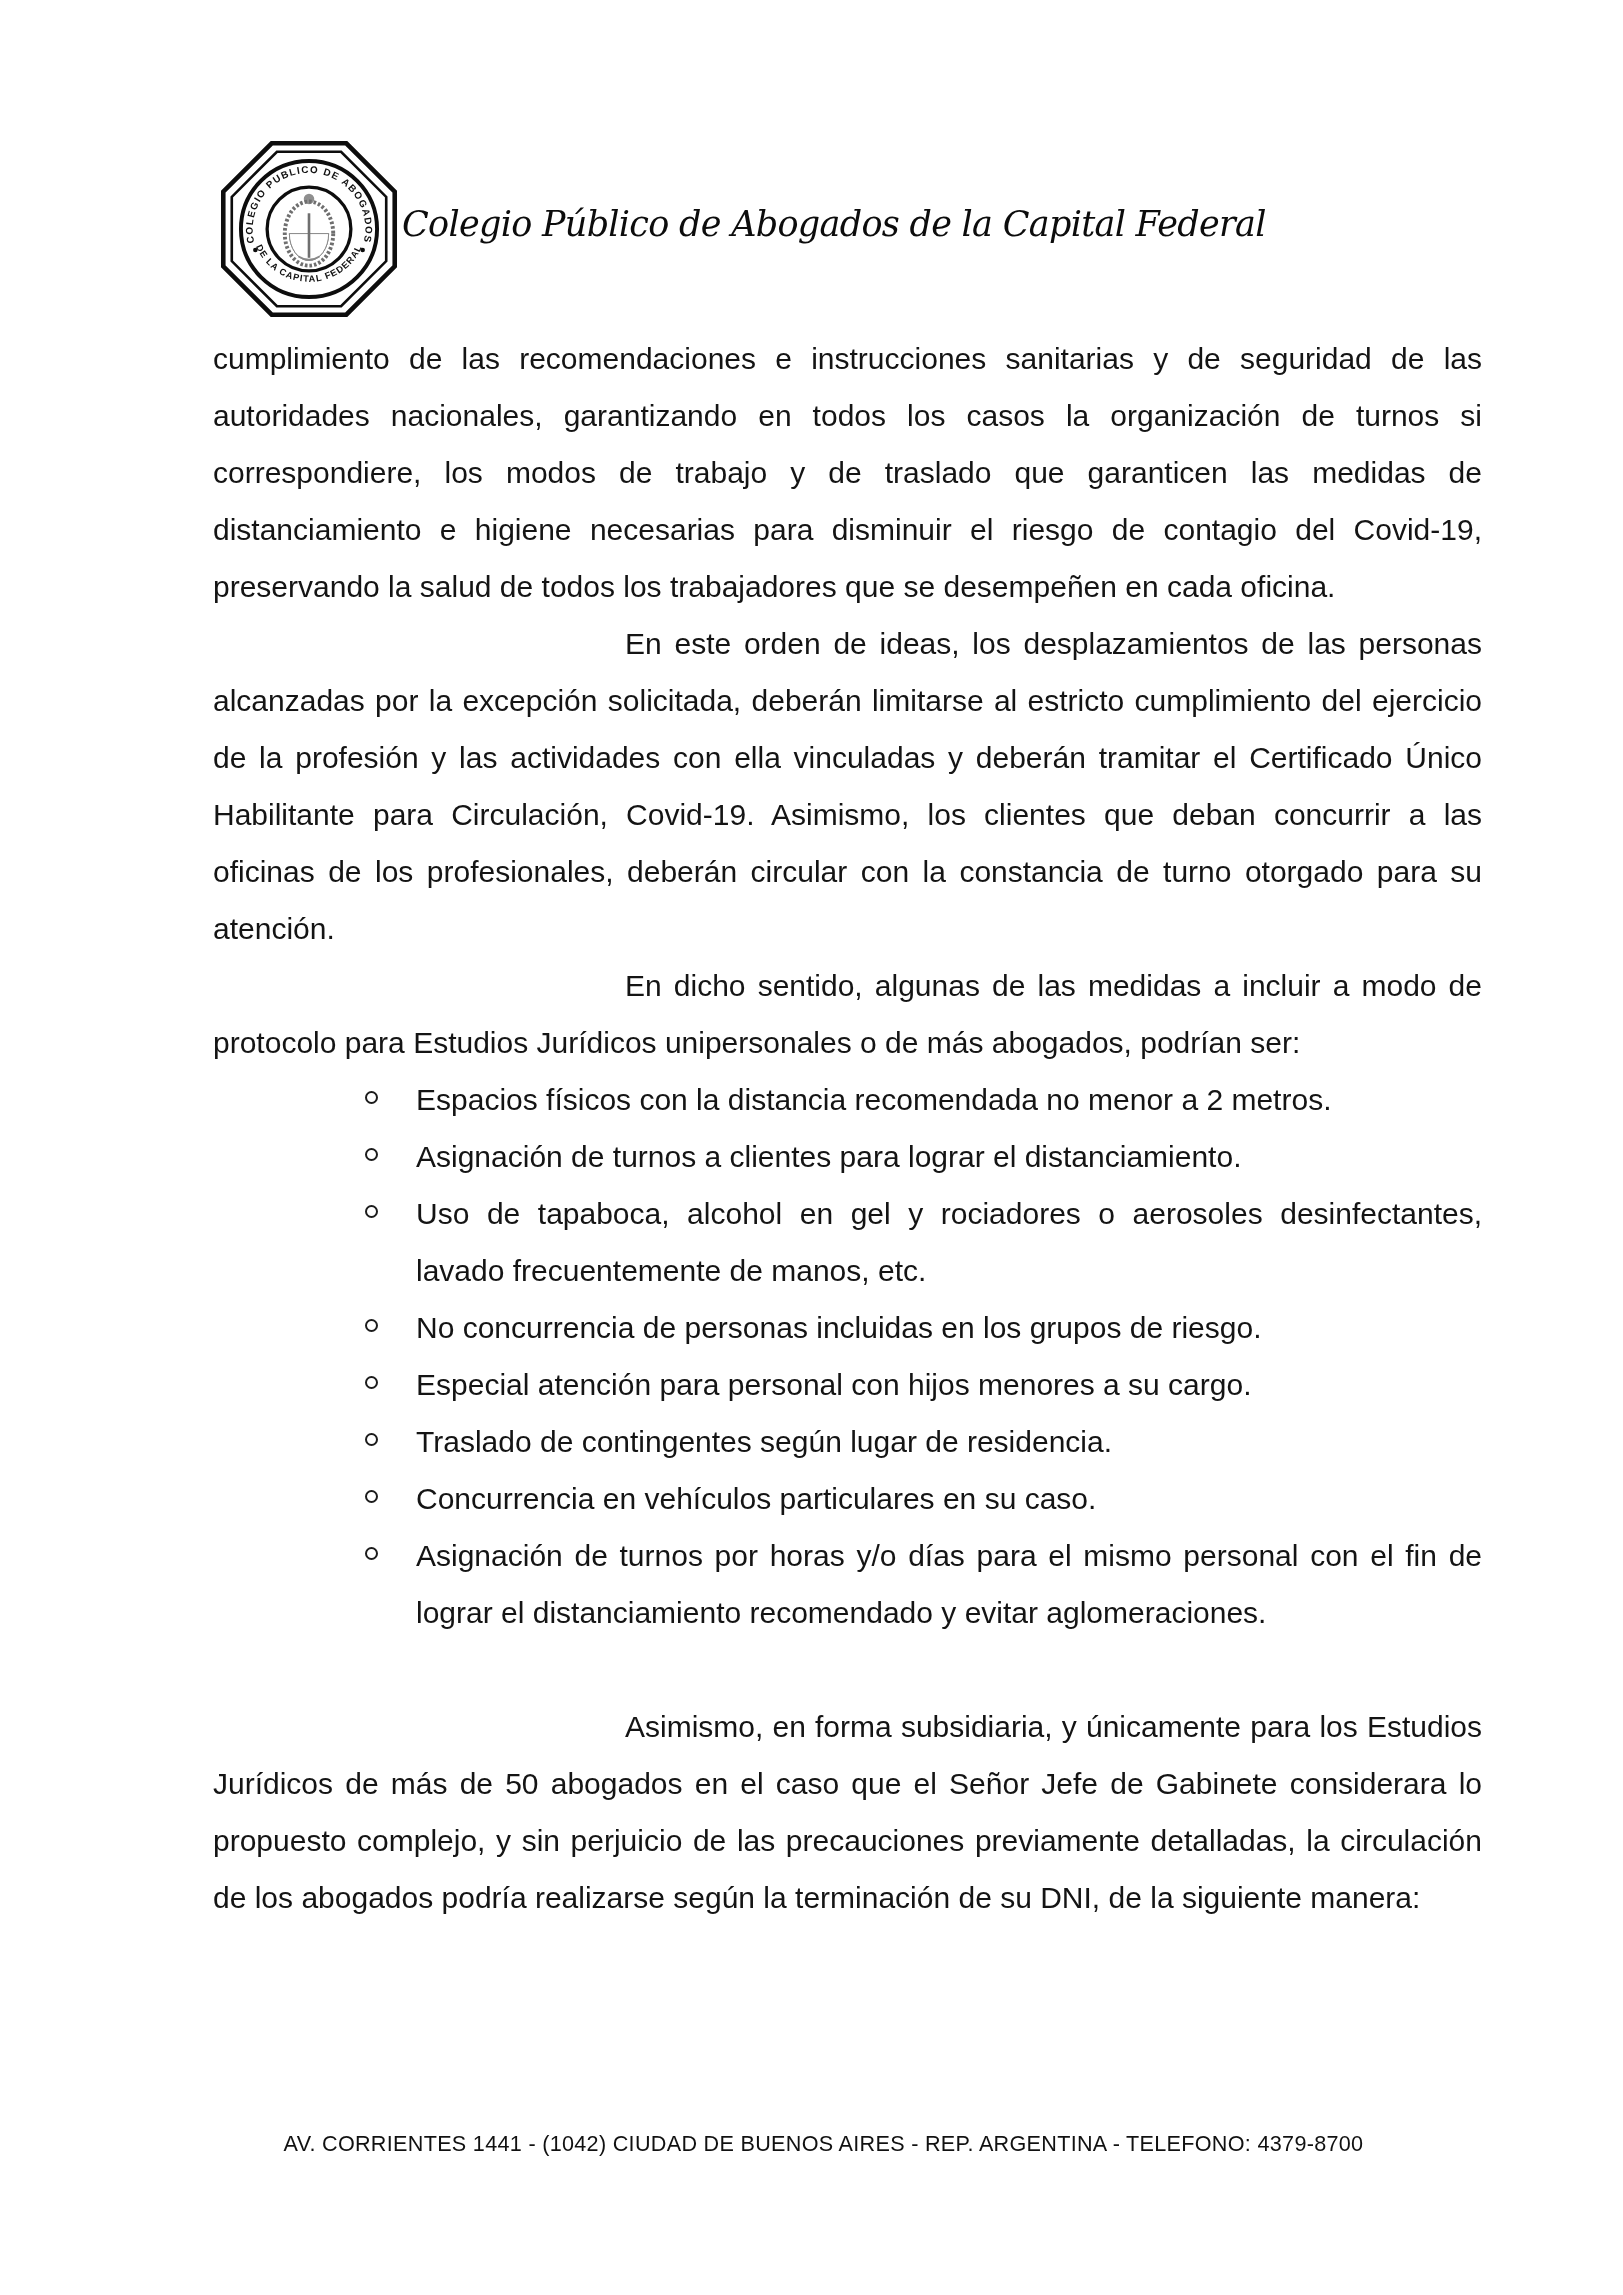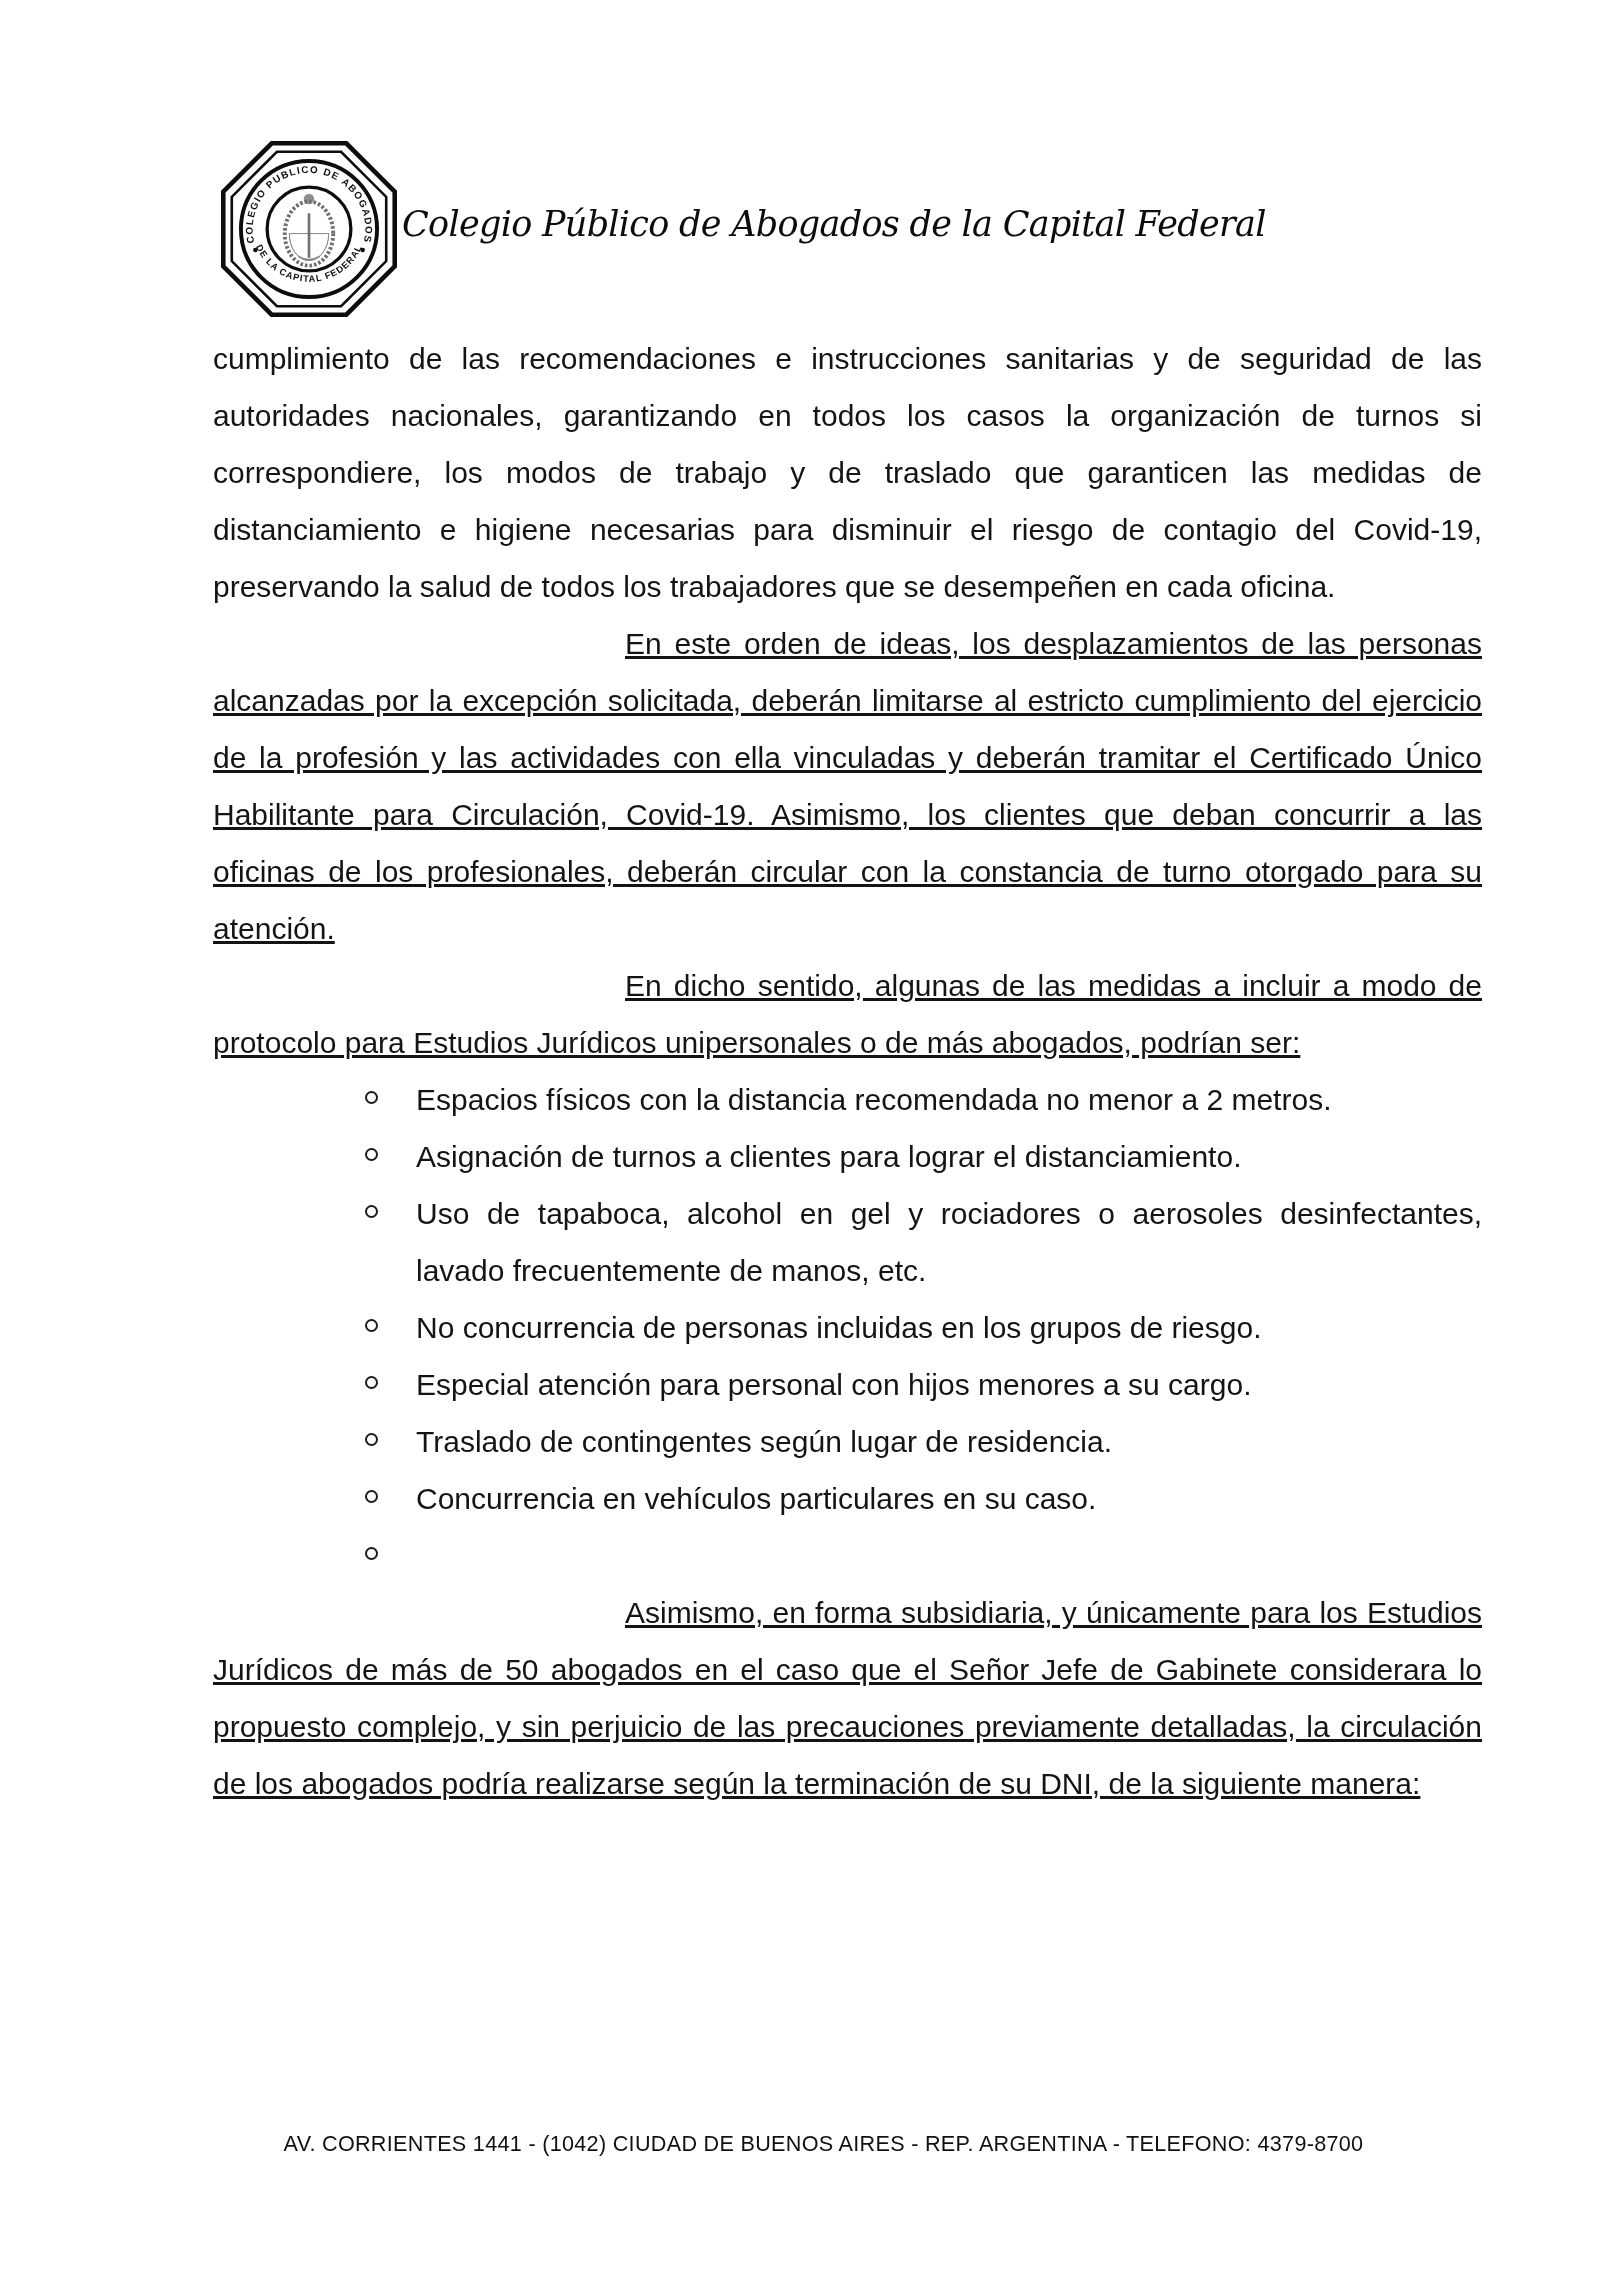--- a/index.html
+++ b/index.html
@@ -22,21 +22,21 @@
     white-space:nowrap;color:#0c0c0c;
   }
   
   .content{
     position:absolute;left:193px;top:330px;width:1269px;
     font-size:30px;line-height:57px;
     text-align:justify;
     margin-left:20px;
   }
   .content p{margin:0;}
-  p.indent{text-indent:412px;text-decoration:underline;}
+  p.indent{text-indent:412px;}
   p.spaced-top{margin-top:57px;}
   ul.bullets{list-style:none;margin:0;padding:0;}
   ul.bullets li{position:relative;padding-left:203px;}
   .circle-bullet{
     position:absolute;left:152px;top:19.6px;
     width:13px;height:13px;
     border:2px solid #1c1c1c;border-radius:50%;
     box-sizing:border-box;
   }
   
@@ -127,20 +127,21 @@
       <li>
         <span class="circle-bullet"></span>
         <span>Traslado de contingentes según lugar de residencia.</span>
       </li>
       <li>
         <span class="circle-bullet"></span>
         <span>Concurrencia en vehículos particulares en su caso.</span>
       </li>
       <li>
         <span class="circle-bullet"></span>
+        <span>Asignación de turnos por horas y/o días para el mismo personal con el fin de lograr el distanciamiento recomendado y evitar aglomeraciones.</span>
       </li>
     </ul>
 
     <p class="indent spaced-top">Asimismo, en forma subsidiaria, y únicamente para los Estudios Jurídicos de más de 50 abogados en el caso que el Señor Jefe de Gabinete considerara lo propuesto complejo, y sin perjuicio de las precauciones previamente detalladas, la circulación de los abogados podría realizarse según la terminación de su DNI, de la siguiente manera:</p>
 
   </main>
 
   <div class="footer">AV. CORRIENTES 1441 - (1042) CIUDAD DE BUENOS AIRES - REP. ARGENTINA - TELEFONO: 4379-8700</div>
 
 </div>

